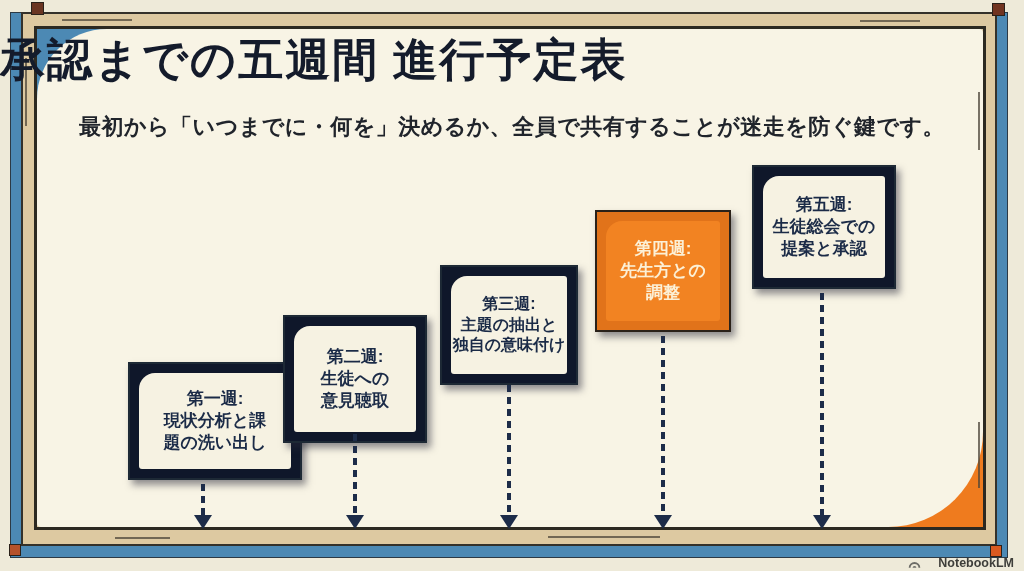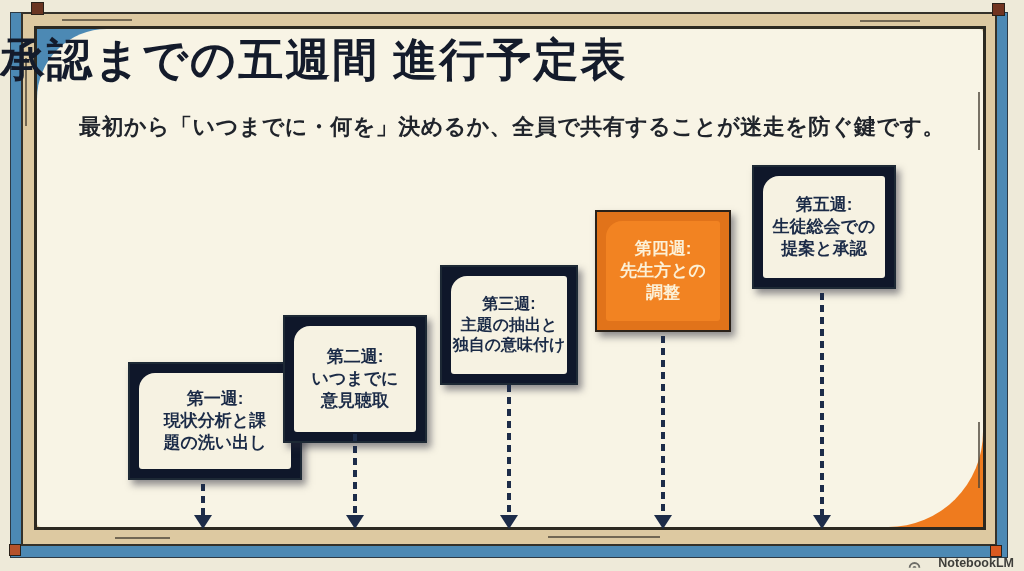--- a/index.html
+++ b/index.html
@@ -117,21 +117,21 @@
   <div class="step s1">
     <div class="step-panel">
       <span>第一週:</span>
       <span>現状分析と課</span>
       <span>題の洗い出し</span>
     </div>
   </div>
   <div class="step s2">
     <div class="step-panel">
       <span>第二週:</span>
-      <span>いつまでに</span>
+      <span>生徒への</span>
       <span>意見聴取</span>
     </div>
   </div>
   <div class="step s3">
     <div class="step-panel">
       <span>第三週:</span>
       <span>主題の抽出と</span>
       <span>独自の意味付け</span>
     </div>
   </div>

